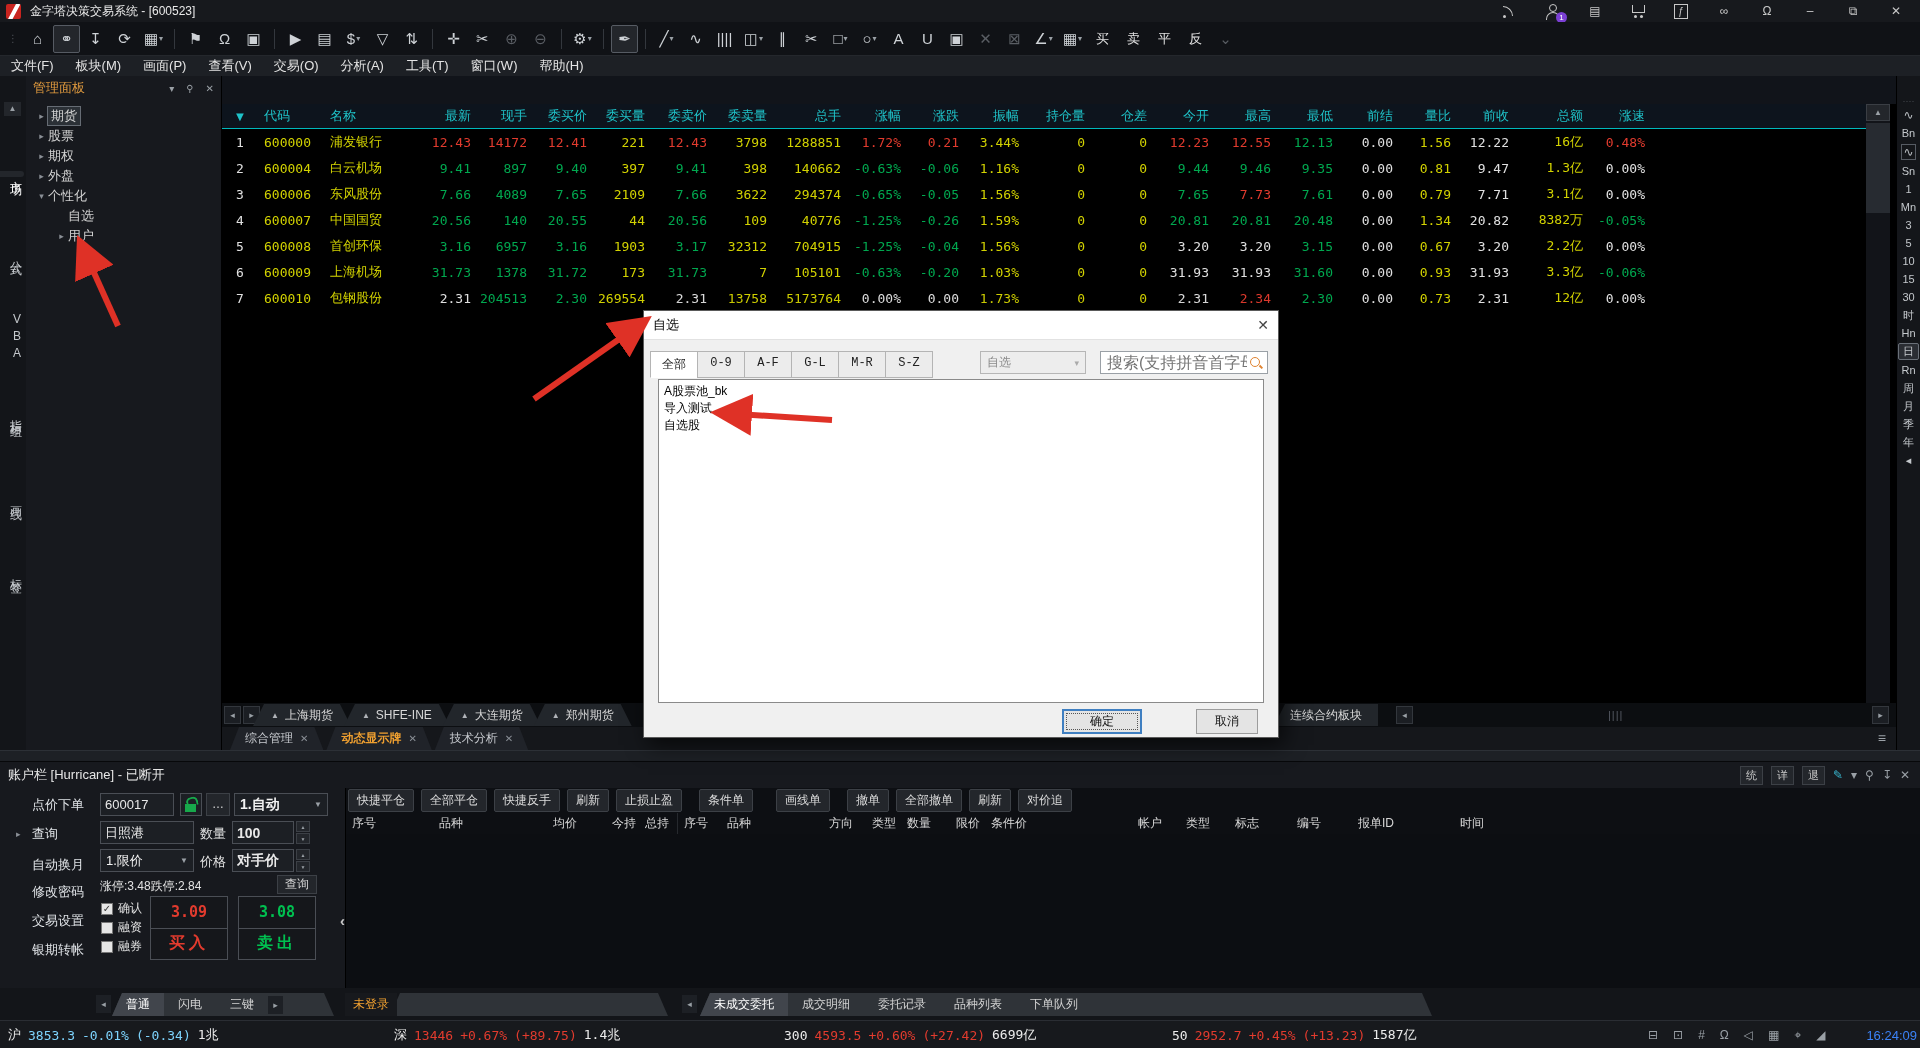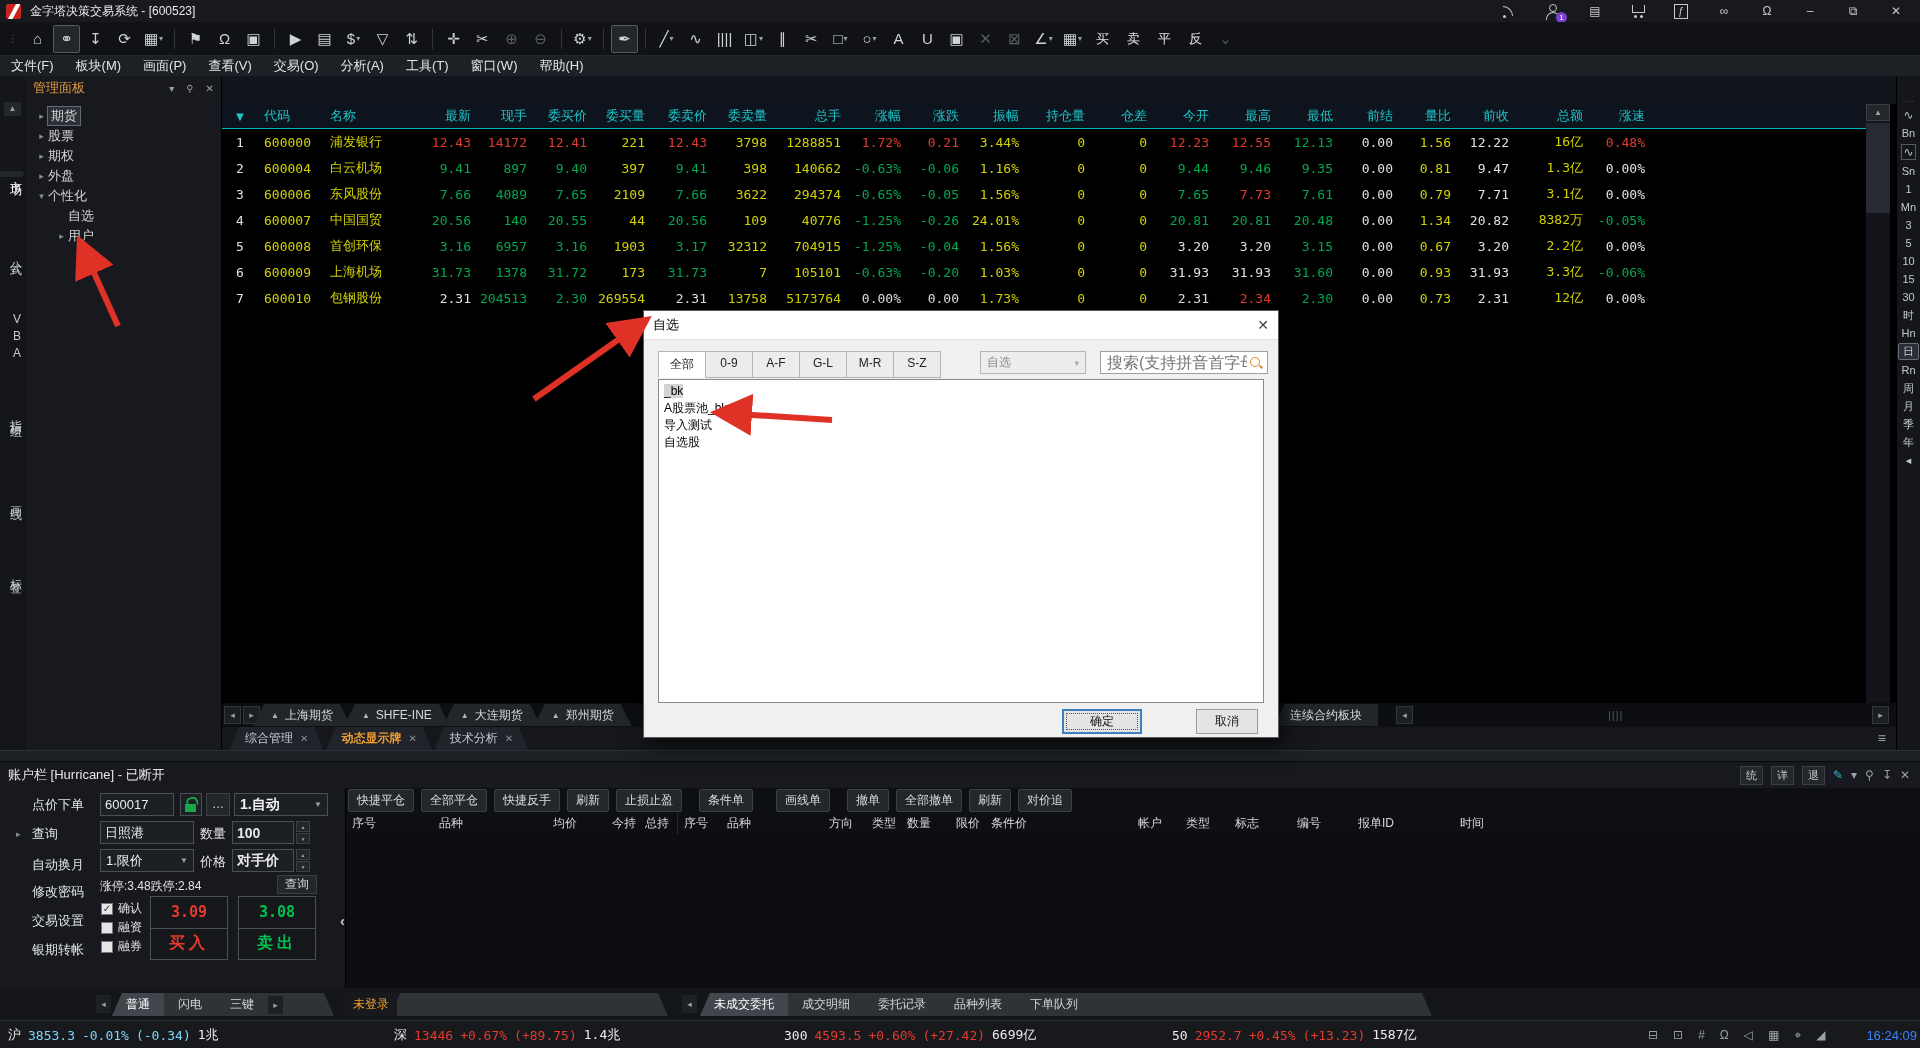--- a/index.html
+++ b/index.html
@@ -148,21 +148,21 @@
   .idx{position:absolute;top:0;height:28px;display:flex;align-items:center;gap:7px;font-family:"DejaVu Sans Mono","Liberation Sans",monospace;}
   .idx .nm,.idx .amt{color:#ececec;}
   .up{color:#e23b2e;} .down{color:#7dd3fc;}
   .st-icons{position:absolute;left:1648px;top:0;height:28px;display:flex;align-items:center;gap:15px;color:#9aa0a6;font-size:12px;}
   .st-time{position:absolute;right:3px;top:0;height:28px;display:flex;align-items:center;color:#3b82f6;}
 
   
   .dialog{position:absolute;left:643px;top:310px;width:634px;height:426px;background:#f0f0f0;border:1px solid #5a5a5a;box-shadow:5px 7px 20px rgba(0,0,0,.65);z-index:40;color:#111;}
   .dlg-title{height:28px;background:#fff;display:flex;align-items:center;padding:0 9px;font-size:13px;color:#000;border-bottom:1px solid #e2e2e2;}
   .dlg-close{margin-left:auto;color:#444;font-size:14px;}
-  .dlg-tabs{position:absolute;left:14px;top:40px;display:flex;}
+  .dlg-tabs{position:absolute;left:6px;top:40px;display:flex;font-family:Liberation Mono, monospace;}
   .dtab{min-width:46px;text-align:center;padding:4px 0;border:1px solid #b4b4b4;background:#ececec;margin-right:-1px;font-size:12px;color:#222;}
   .dtab.sel{background:#fff;border-bottom-color:#fff;}
   .dlg-drop{position:absolute;left:336px;top:40px;width:106px;height:23px;background:#ededed;border:1px solid #b6b6b6;box-sizing:border-box;display:flex;align-items:center;padding:0 6px;color:#8a8a8a;font-size:12px;}
   .dlg-drop .dc{margin-left:auto;color:#aaa;font-size:9px;}
   .dlg-search{position:absolute;left:456px;top:40px;width:168px;height:23px;background:#fff;border:1px solid #9aa0a6;box-sizing:border-box;display:flex;align-items:center;padding:0 4px;}
   .dlg-search input{border:none;outline:none;flex:1;font-size:16px;color:#333;font-family:"Liberation Sans","DejaVu Sans",sans-serif;background:transparent;min-width:0;}
   .mag{position:relative;width:14px;height:14px;flex:0 0 auto;}
   .mag::before{content:"";position:absolute;left:1px;top:1px;width:8px;height:8px;border:1.6px solid #e08330;border-radius:50%;}
   .mag::after{content:"";position:absolute;left:10px;top:10px;width:4px;height:1.8px;background:#e08330;transform:rotate(45deg);}
   .dlg-list{position:absolute;left:14px;top:68px;width:606px;height:324px;background:#fff;border:1px solid #8a8a8a;box-sizing:border-box;padding:3px 5px;font-size:12px;color:#000;overflow:hidden;}
@@ -438,21 +438,21 @@
           <span class="mcell al c-y" style="width: 96px;">中国国贸</span>
           <span class="mcell ar c-g" style="width: 60px;">20.56</span>
           <span class="mcell ar c-g" style="width: 56px;">140</span>
           <span class="mcell ar c-g" style="width: 60px;">20.55</span>
           <span class="mcell ar c-y" style="width: 58px;">44</span>
           <span class="mcell ar c-g" style="width: 62px;">20.56</span>
           <span class="mcell ar c-y" style="width: 60px;">109</span>
           <span class="mcell ar c-y" style="width: 74px;">40776</span>
           <span class="mcell ar c-g" style="width: 60px;">-1.25%</span>
           <span class="mcell ar c-g" style="width: 58px;">-0.26</span>
-          <span class="mcell ar c-y" style="width: 60px;">24.01%</span>
+          <span class="mcell ar c-y" style="width: 60px;">1.59%</span>
           <span class="mcell ar c-y" style="width: 66px;">0</span>
           <span class="mcell ar c-y" style="width: 62px;">0</span>
           <span class="mcell ar c-g" style="width: 62px;">20.81</span>
           <span class="mcell ar c-g" style="width: 62px;">20.81</span>
           <span class="mcell ar c-g" style="width: 62px;">20.48</span>
           <span class="mcell ar c-w" style="width: 60px;">0.00</span>
           <span class="mcell ar c-y" style="width: 58px;">1.34</span>
           <span class="mcell ar c-w" style="width: 58px;">20.82</span>
           <span class="mcell ar c-y" style="width: 74px;">8382万</span>
           <span class="mcell ar c-g" style="width: 62px;">-0.05%</span>
@@ -818,21 +818,20 @@
       </div>
     <div class="dlg-drop">
       <span>自选</span>
       <span class="dc">▾</span>
     </div>
     <div class="dlg-search">
       <input placeholder="搜索(支持拼音首字母)" style="">
       <span class="mag"></span>
     </div>
     <div class="dlg-list" id="dlg-list">
-        <div class="dlg-item"><span class="selbg">_bk</span></div>
         <div class="dlg-item"><span>A股票池_bk</span></div>
         <div class="dlg-item"><span>导入测试</span></div>
         <div class="dlg-item"><span>自选股</span></div>
       </div>
     <div class="dlg-btn okf">确定</div>
     <div class="dlg-btn cancel">取消</div>
   </div>
 
   <svg class="annot" width="1920" height="1048" viewBox="0 0 1920 1048">
     <defs>

